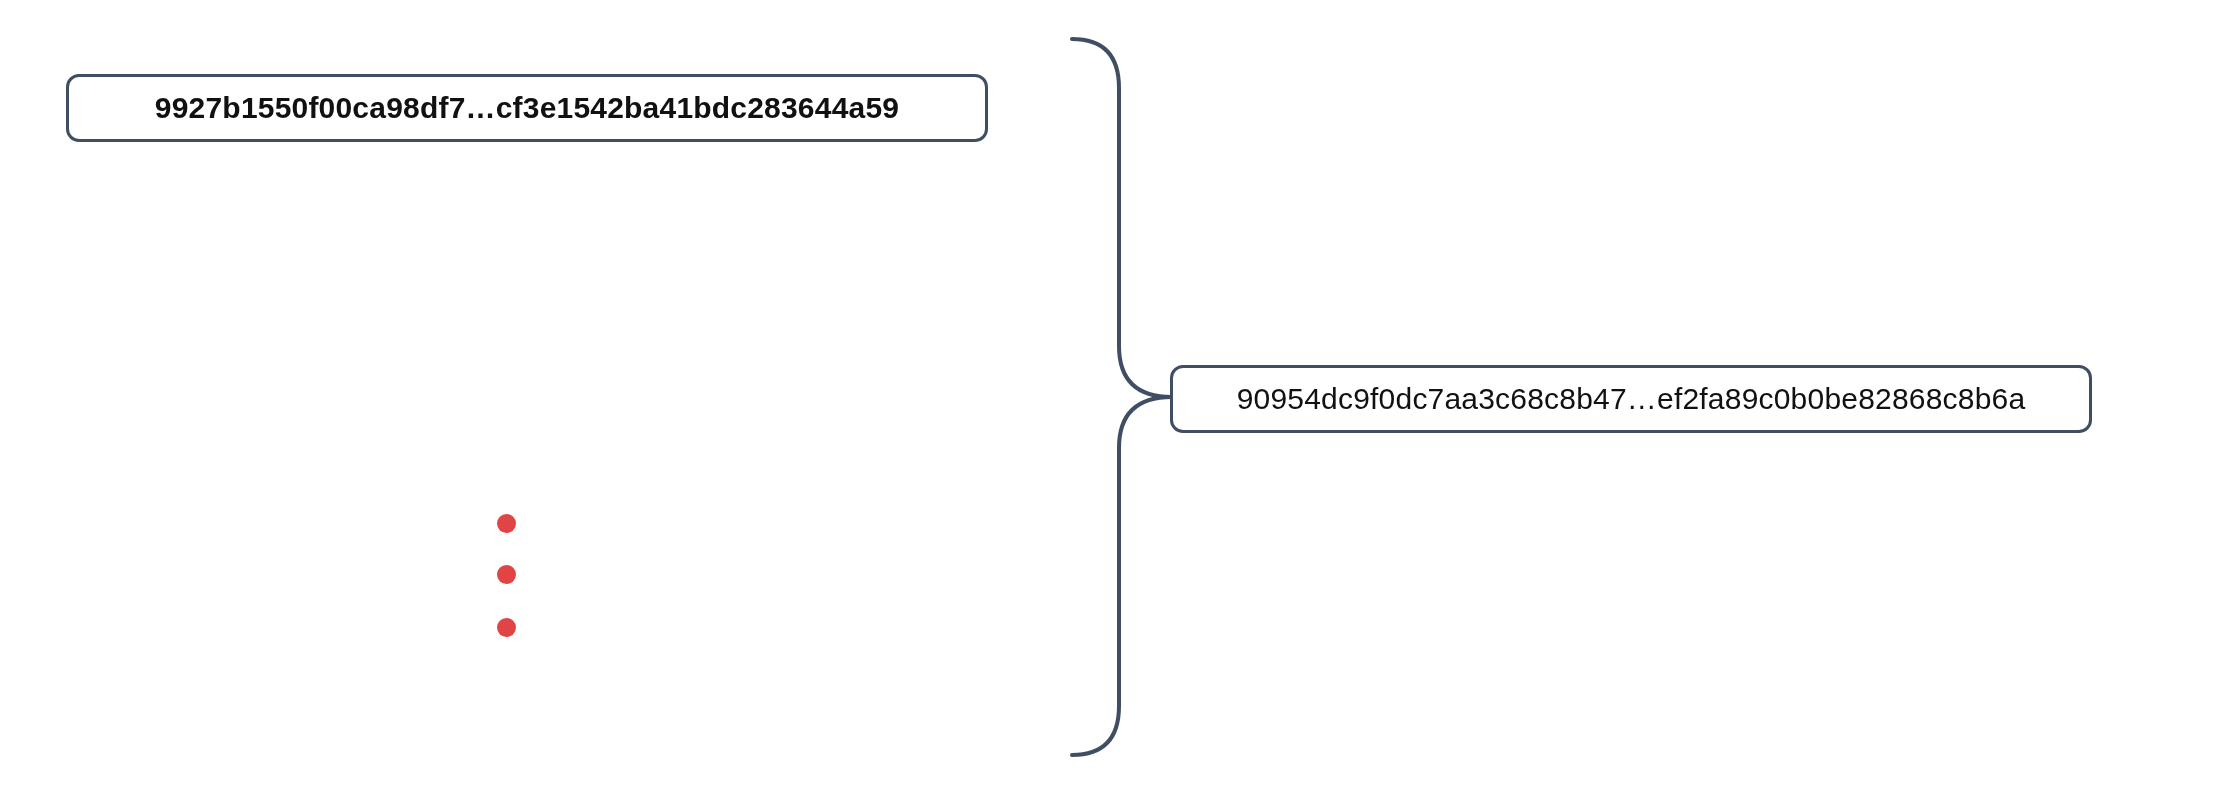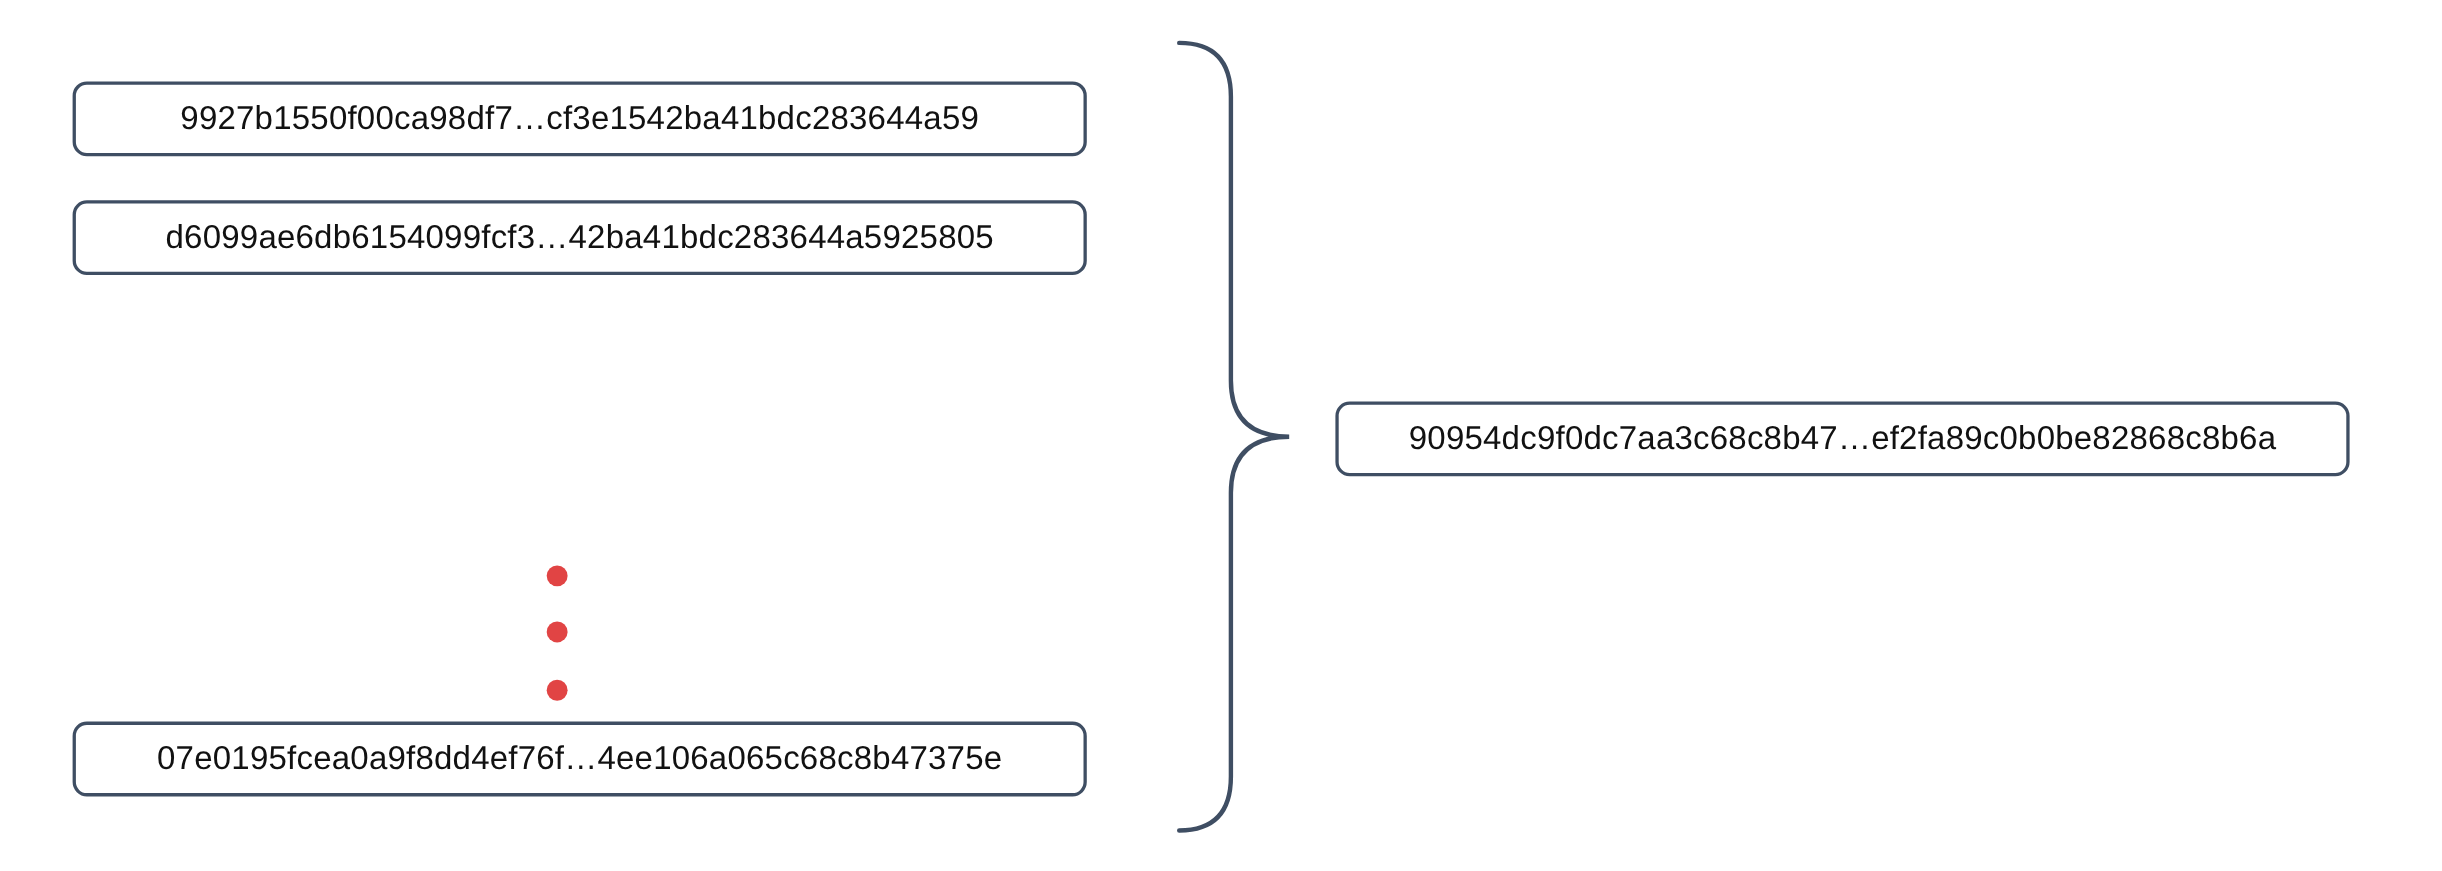--- a/index.html
+++ b/index.html
@@ -32,22 +32,22 @@
     background: #ffffff;
     display: flex;
     align-items: center;
     justify-content: center;
   }
   .hash-box .hash-text {
     font-size: 30px;
     letter-spacing: 0.2px;
     white-space: nowrap;
   }
-  .input-box  { left: 66px;  width: 922px; }
-  .output-box { left: 1214px; width: 922px; top: 365px; }
+  .input-box  { left: 66px;  width: 922px; font-weight: bold; }
+  .output-box { left: 1170px; width: 922px; top: 365px; }
   .dot {
     position: absolute;
     width: 19px;
     height: 19px;
     border-radius: 50%;
     background: var(--dot-color);
   }
   .brace-svg {
     position: absolute;
     left: 0;
@@ -59,29 +59,23 @@
 </style>
 </head>
 <body>
 
 <div class="canvas">
 
   <div class="hash-box input-box" style="top:74px">
     <span class="hash-text">9927b1550f00ca98df7…cf3e1542ba41bdc283644a59</span>
   </div>
 
-  <div class="hash-box input-box" style="top:182px">
-    <span class="hash-text">d6099ae6db6154099fcf3…42ba41bdc283644a5925805</span>
-  </div>
 
 
 
-  <div class="hash-box input-box" style="top:656px">
-    <span class="hash-text">07e0195fcea0a9f8dd4ef76f…4ee106a065c68c8b47375e</span>
-  </div>
 
   <div class="dot" style="left:497px; top:514px"></div>
   <div class="dot" style="left:497px; top:565px"></div>
   <div class="dot" style="left:497px; top:618px"></div>
 
   <svg class="brace-svg" viewBox="0 0 2220 792">
     <path d="M 1072 39
              Q 1119 39 1119 88
              L 1119 346
              Q 1119 397 1172 397

